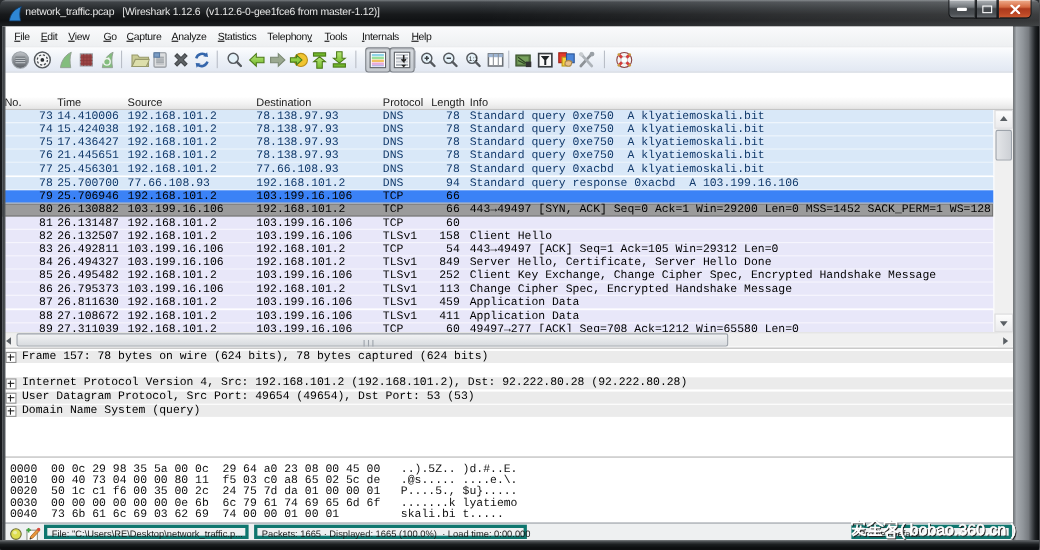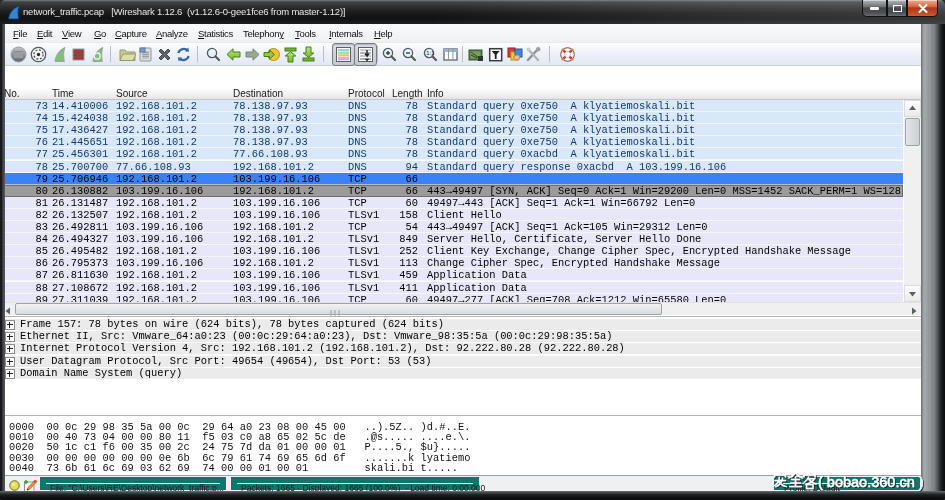--- a/index.html
+++ b/index.html
@@ -83,21 +83,21 @@
 .drow .txt{position:absolute;left:18px;top:0;}
 .expander{position:absolute;left:3px;top:1px;width:8px;height:8px;background:#fff;border:1px solid #8d8d8d;}
 .expander i{position:absolute;left:1px;top:3px;width:6px;height:0;border-top:1px solid #222;}
 .expander b{position:absolute;left:3px;top:1px;width:0;height:6px;border-left:1px solid #222;}
 
 #hexpane{left:0;top:391px;width:919px;height:60px;background:#fff;border-top:1px solid #b4b4b4;box-sizing:border-box;}
 #hexpane pre{position:absolute;left:7px;top:5.5px;margin:0;font-family:"Liberation Mono",monospace;
   font-size:10.4px;line-height:10.4px;color:#111;}
 
 #statusbar{left:0;top:451px;width:919px;height:16px;background:#eef0f1;border-top:1px solid #9aa0a5;box-sizing:border-box;}
-.sbox{position:absolute;top:1px;height:13px;border:6px solid #0f766e;box-sizing:border-box;
+.sbox{position:absolute;top:1px;height:13px;border:3px solid #0f766e;box-sizing:border-box;
   font-size:8.5px;color:#1a1a1a;line-height:11px;padding-left:4px;white-space:pre;background:#eef0f1;}
 
 #wm{left:772px;top:470px;width:165px;height:22px;}
 </style></head><body>
 <div id="win">
 
 <div id="titlebar" class="abs"></div>
 <div id="titleglow" class="abs"></div>
 <svg class="abs" style="left:7px;top:5px" width="14" height="15" viewBox="0 0 14 15">
  <path d="M1.5,14 C2,9 5,3.5 12.5,0.8 C10.5,5 10.8,10 11.8,14 Z" fill="#2e86d4" stroke="#123a63" stroke-width="0.8"></path>
@@ -315,21 +315,21 @@
       </div>
 <div id="rows" class="abs">
         <div class="row dns" style="top:0.0px"><span class="c0">73</span><span class="c1">14.410006</span><span class="c2">192.168.101.2</span><span class="c3">78.138.97.93</span><span class="c4">DNS</span><span class="c5">78</span><span class="c6">Standard query 0xe750  A klyatiemoskali.bit</span></div>
         <div class="row dns" style="top:12.1px"><span class="c0">74</span><span class="c1">15.424038</span><span class="c2">192.168.101.2</span><span class="c3">78.138.97.93</span><span class="c4">DNS</span><span class="c5">78</span><span class="c6">Standard query 0xe750  A klyatiemoskali.bit</span></div>
         <div class="row dns" style="top:24.2px"><span class="c0">75</span><span class="c1">17.436427</span><span class="c2">192.168.101.2</span><span class="c3">78.138.97.93</span><span class="c4">DNS</span><span class="c5">78</span><span class="c6">Standard query 0xe750  A klyatiemoskali.bit</span></div>
         <div class="row dns" style="top:36.3px"><span class="c0">76</span><span class="c1">21.445651</span><span class="c2">192.168.101.2</span><span class="c3">78.138.97.93</span><span class="c4">DNS</span><span class="c5">78</span><span class="c6">Standard query 0xe750  A klyatiemoskali.bit</span></div>
         <div class="row dns" style="top:48.4px"><span class="c0">77</span><span class="c1">25.456301</span><span class="c2">192.168.101.2</span><span class="c3">77.66.108.93</span><span class="c4">DNS</span><span class="c5">78</span><span class="c6">Standard query 0xacbd  A klyatiemoskali.bit</span></div>
         <div class="row dns" style="top:60.5px"><span class="c0">78</span><span class="c1">25.700700</span><span class="c2">77.66.108.93</span><span class="c3">192.168.101.2</span><span class="c4">DNS</span><span class="c5">94</span><span class="c6">Standard query response 0xacbd  A 103.199.16.106</span></div>
         <div class="row syn" style="top:72.6px"><span class="c0">79</span><span class="c1">25.706946</span><span class="c2">192.168.101.2</span><span class="c3">103.199.16.106</span><span class="c4">TCP</span><span class="c5">66</span></div>
         <div class="row synsel" style="top:84.7px"><span class="c0">80</span><span class="c1">26.130882</span><span class="c2">103.199.16.106</span><span class="c3">192.168.101.2</span><span class="c4">TCP</span><span class="c5">66</span><span class="c6">443→49497 [SYN, ACK] Seq=0 Ack=1 Win=29200 Len=0 MSS=1452 SACK_PERM=1 WS=128</span></div>
-        <div class="row tcp" style="top:96.8px"><span class="c0">81</span><span class="c1">26.131487</span><span class="c2">192.168.101.2</span><span class="c3">103.199.16.106</span><span class="c4">TCP</span><span class="c5">60</span><span class="c6">49497→443 [ACK] Seq=1 Ack=1 Win=66792 Len=0</span></div>
+        <div class="row tcp" style="top:96.8px"><span class="c0">81</span><span class="c1">26.131487</span><span class="c2">192.168.101.2</span><span class="c3">103.199.16.106</span><span class="c4">TCP</span><span class="c5">60</span></div>
         <div class="row tcp" style="top:108.9px"><span class="c0">82</span><span class="c1">26.132507</span><span class="c2">192.168.101.2</span><span class="c3">103.199.16.106</span><span class="c4">TLSv1</span><span class="c5">158</span><span class="c6">Client Hello</span></div>
         <div class="row tcp" style="top:121.0px"><span class="c0">83</span><span class="c1">26.492811</span><span class="c2">103.199.16.106</span><span class="c3">192.168.101.2</span><span class="c4">TCP</span><span class="c5">54</span><span class="c6">443→49497 [ACK] Seq=1 Ack=105 Win=29312 Len=0</span></div>
         <div class="row tcp" style="top:133.1px"><span class="c0">84</span><span class="c1">26.494327</span><span class="c2">103.199.16.106</span><span class="c3">192.168.101.2</span><span class="c4">TLSv1</span><span class="c5">849</span><span class="c6">Server Hello, Certificate, Server Hello Done</span></div>
         <div class="row tcp" style="top:145.2px"><span class="c0">85</span><span class="c1">26.495482</span><span class="c2">192.168.101.2</span><span class="c3">103.199.16.106</span><span class="c4">TLSv1</span><span class="c5">252</span><span class="c6">Client Key Exchange, Change Cipher Spec, Encrypted Handshake Message</span></div>
         <div class="row tcp" style="top:157.3px"><span class="c0">86</span><span class="c1">26.795373</span><span class="c2">103.199.16.106</span><span class="c3">192.168.101.2</span><span class="c4">TLSv1</span><span class="c5">113</span><span class="c6">Change Cipher Spec, Encrypted Handshake Message</span></div>
         <div class="row tcp" style="top:169.4px"><span class="c0">87</span><span class="c1">26.811630</span><span class="c2">192.168.101.2</span><span class="c3">103.199.16.106</span><span class="c4">TLSv1</span><span class="c5">459</span><span class="c6">Application Data</span></div>
         <div class="row tcp" style="top:181.5px"><span class="c0">88</span><span class="c1">27.108672</span><span class="c2">192.168.101.2</span><span class="c3">103.199.16.106</span><span class="c4">TLSv1</span><span class="c5">411</span><span class="c6">Application Data</span></div>
         <div class="row tcp" style="top:193.6px"><span class="c0">89</span><span class="c1">27.311039</span><span class="c2">192.168.101.2</span><span class="c3">103.199.16.106</span><span class="c4">TCP</span><span class="c5">60</span><span class="c6">49497→277 [ACK] Seq=708 Ack=1212 Win=65580 Len=0</span></div>
       </div>
 <div id="vscroll" class="abs">
@@ -347,21 +347,20 @@
           </svg></span>
 <span id="hthumb"><svg width="647" height="10" viewBox="0 0 647 10">
             <path d="M315,2 v6 M319,2 v6 M323,2 v6" stroke="#9da3ab"></path>
           </svg></span>
 <span class="hsbtn" style="left:905px"><svg width="13" height="12" viewBox="0 0 13 12">
             <path d="M5,2.5 v7 L9.5,6 z" fill="#5a5f64"></path>
           </svg></span>
 </div>
 <div id="details" class="abs">
         <div class="drow" style="top:2.0px"><span class="expander"><i></i><b></b></span><span class="txt">Frame 157: 78 bytes on wire (624 bits), 78 bytes captured (624 bits)</span></div>
-        <div class="drow" style="top:14.2px"><span class="expander"><i></i><b></b></span><span class="txt">Ethernet II, Src: Vmware_64:a0:23 (00:0c:29:64:a0:23), Dst: Vmware_98:35:5a (00:0c:29:98:35:5a)</span></div>
         <div class="drow" style="top:26.4px"><span class="expander"><i></i><b></b></span><span class="txt">Internet Protocol Version 4, Src: 192.168.101.2 (192.168.101.2), Dst: 92.222.80.28 (92.222.80.28)</span></div>
         <div class="drow" style="top:38.6px"><span class="expander"><i></i><b></b></span><span class="txt">User Datagram Protocol, Src Port: 49654 (49654), Dst Port: 53 (53)</span></div>
         <div class="drow" style="top:50.8px"><span class="expander"><i></i><b></b></span><span class="txt">Domain Name System (query)</span></div>
       </div>
 <div id="hexpane" class="abs">
         <pre>0000  00 0c 29 98 35 5a 00 0c  29 64 a0 23 08 00 45 00   ..).5Z.. )d.#..E.
 0010  00 40 73 04 00 00 80 11  f5 03 c0 a8 65 02 5c de   .@s..... ....e.\.
 0020  50 1c c1 f6 00 35 00 2c  24 75 7d da 01 00 00 01   P....5., $u}.....
 0030  00 00 00 00 00 00 0e 6b  6c 79 61 74 69 65 6d 6f   .......k lyatiemo
 0040  73 6b 61 6c 69 03 62 69  74 00 00 01 00 01         skali.bi t.....</pre>

